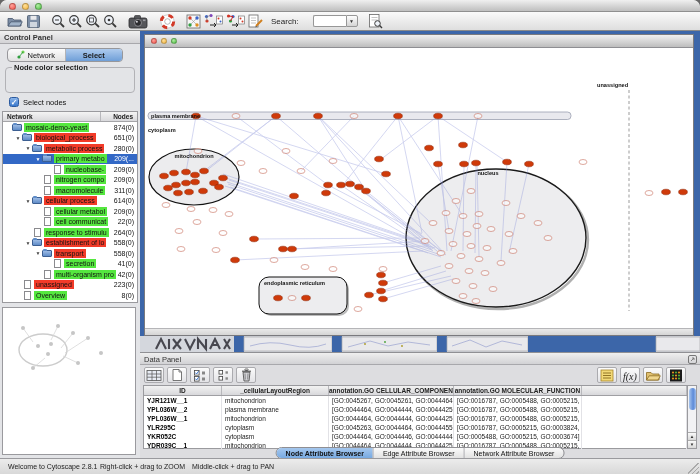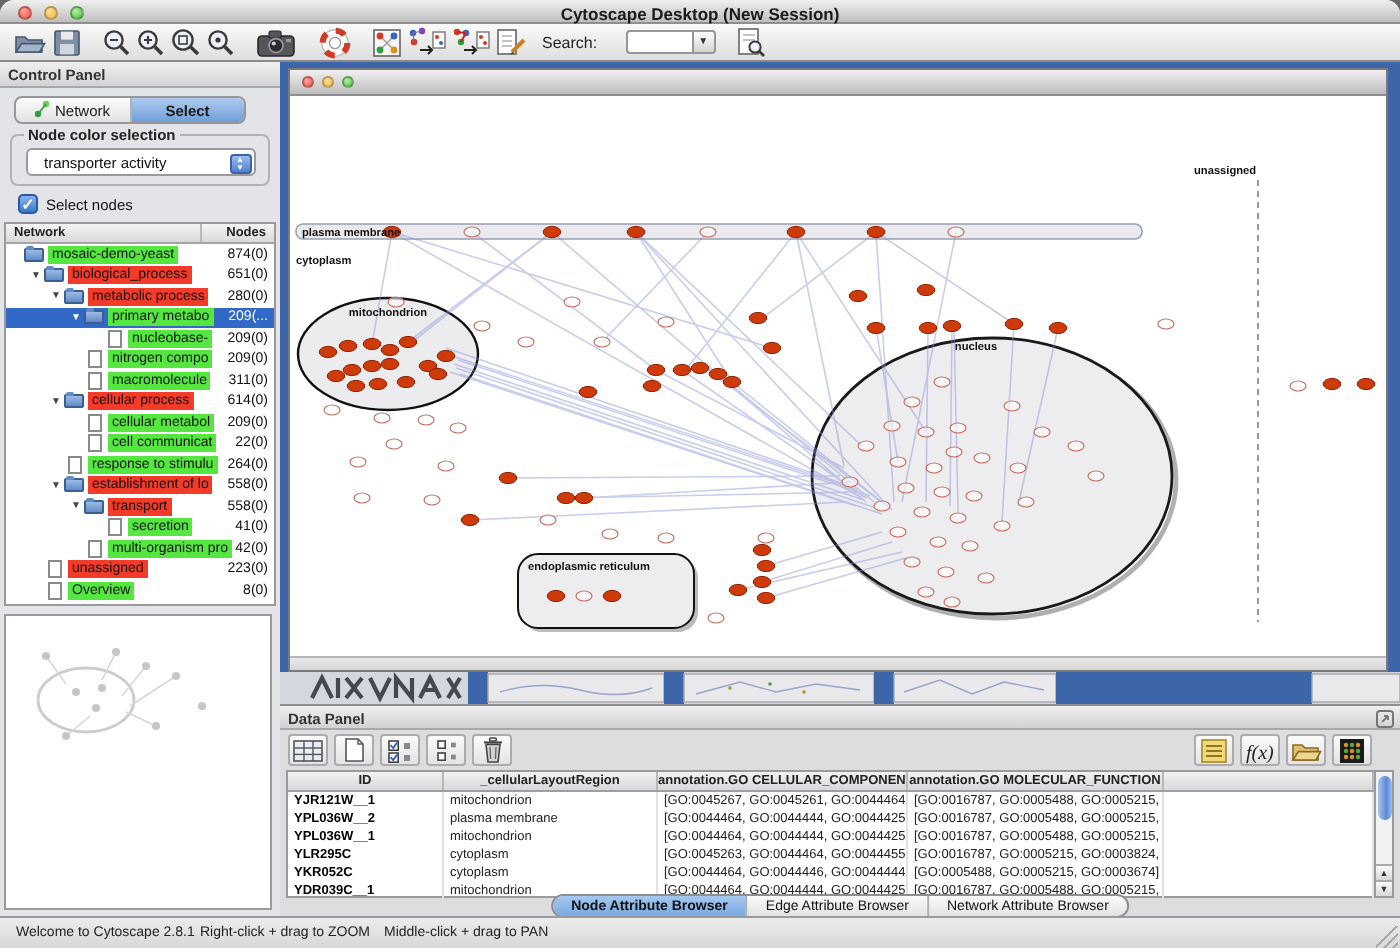--- a/index.html
+++ b/index.html
@@ -61,21 +61,21 @@
   .nw-title{position:relative;height:13px;background:linear-gradient(#f0f0f0,#cfcfcf 65%,#bdbdbd);border-bottom:1px solid #8e8e92}
   .nw-title .tl{top:3px;width:6px;height:6px}
   .nw-title .tl.r{left:6px}.nw-title .tl.y{left:16px}.nw-title .tl.g{left:26px}
   .nw-title-text{position:absolute;left:0;right:0;top:2px;text-align:center;font-size:7.5px;font-weight:bold;color:#1a1a1a}
   .nw-canvas{position:absolute;left:0;top:13px;width:548px;height:281px;background:#fff;overflow:hidden}
   .nw-scroll{position:absolute;left:0;bottom:0;width:548px;height:7px;background:linear-gradient(#e9e9e9,#d5d5d5);border-top:1px solid #b5b5b8}
   .behind-strip{position:absolute;left:0;top:305px;width:560px;height:16px}
 
   
   .dp{position:absolute;left:140px;top:352px;width:560px;height:106px;background:#dddde0;border-top:1px solid #909094}
-  .dp-head{position:relative;height:12px;background:linear-gradient(#efefef,#d2d2d5);border-bottom:1px solid #a8a8ac;font-size:7.5px;font-weight:bold;color:#333;padding:1.5px 4px 0}
+  .dp-head{position:relative;height:12px;background:linear-gradient(#efefef,#d2d2d5);border-bottom:1px solid #a8a8ac;font-size:7.5px;font-weight:normal;color:#333;padding:1.5px 4px 0}
   .dp-tools{position:relative;height:20px;padding:2px 4px;display:flex;gap:3px;align-items:flex-end}
   .dpbtn{width:20px;height:16px;border:1px solid #ababaf;border-radius:2px;background:linear-gradient(#fbfbfb,#e3e3e6);display:flex;align-items:center;justify-content:center}
   .dp-tools-right{position:absolute;right:14px;top:2px;display:flex;gap:3px}
   .dtable{position:absolute;left:3px;top:32px;width:545px;height:64px;background:#fff;border:1px solid #9a9a9e}
   .thead{display:grid;grid-template-columns:78px 107px 125px 128px 1fr;height:10px;background:linear-gradient(#f2f2f2,#d8d8db);border-bottom:1px solid #9f9fa3;font-size:6.5px;font-weight:bold;color:#222}
   .thead>div{border-right:1px solid #b8b8bc;text-align:center;padding-top:1px;overflow:hidden;white-space:nowrap}
   .drow{display:grid;grid-template-columns:78px 107px 125px 128px 1fr;height:9px;font-size:6.5px;color:#222}
   .drow>div{border-right:1px solid #e2e2e6;padding:0.5px 3px 0;overflow:hidden;white-space:nowrap}
   .drow>div:first-child{font-weight:bold;color:#000}
   .vscroll{position:absolute;right:3px;top:32px;width:10px;height:64px;background:#f2f2f4;border:1px solid #9a9a9e}
@@ -97,21 +97,20 @@
 </style>
 </head>
 <body>
 
 <div id="win">
 
   <div class="titlebar">
     <span class="tl r"></span>
     <span class="tl y"></span>
     <span class="tl g"></span>
-    <div class="title-text">Cytoscape Desktop (New Session)</div>
   </div>
 
   <div class="toolbar">
     <span class="tbi">
         <svg width="18" height="15">
           <path d="M2 12 L2 4.5 L6.5 4.5 L8 6 L15 6 L15 12 Z" fill="#7d8ea6" stroke="#46566c" stroke-width="0.8"></path>
           <path d="M2 12 L4.8 7.8 L16.3 7.8 L13.8 12 Z" fill="#a2b4ca" stroke="#46566c" stroke-width="0.8"></path>
         </svg>
       </span>
     <span class="tbi">
@@ -250,24 +249,20 @@
         <span>Network</span>
       </div>
       <div class="cp-tab active">
         <span>Select</span>
       </div>
     </div>
     <span class="tab-overflow">▶</span>
 
     <div class="gbox">
       <span class="gbox-label">Node color selection</span>
-      <div class="combo">
-        <span>transporter activity</span>
-        <span class="combo-btn">▲<br>▼</span>
-      </div>
     </div>
 
     <div class="chk-row">
       <span class="chkbox">✓</span>
       <span>Select nodes</span>
     </div>
 
     <div class="tree">
       <div class="tree-head">
         <div class="c1">Network</div>

